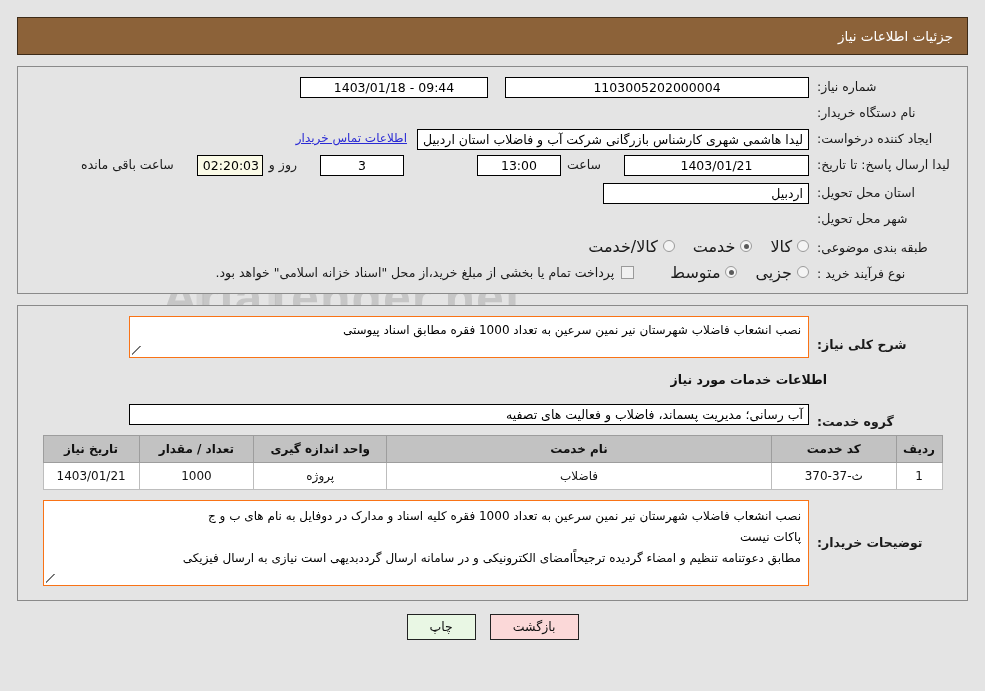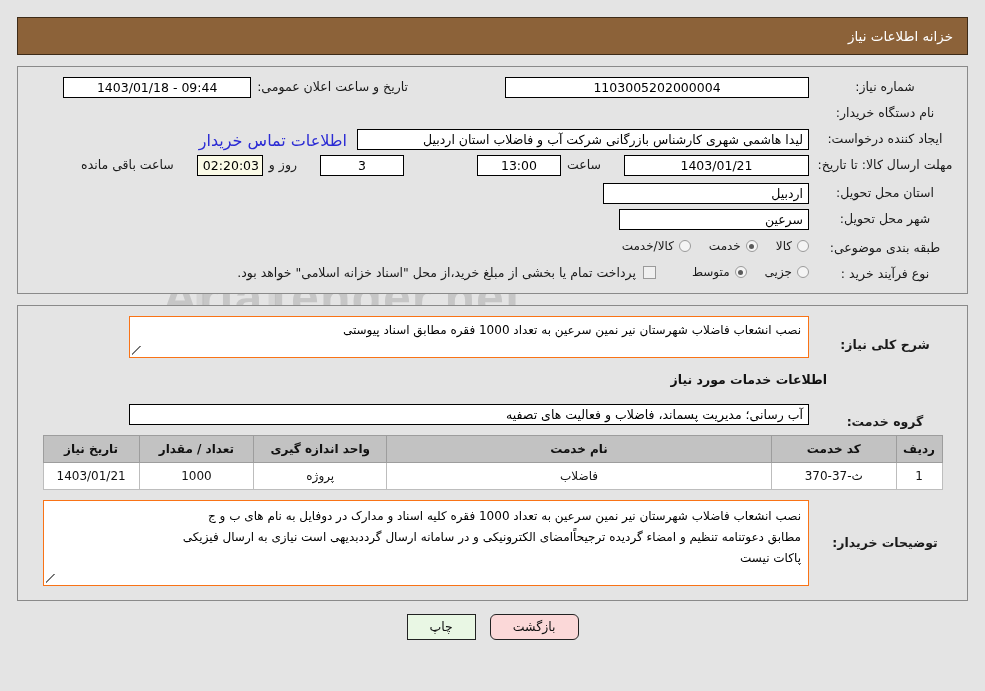--- a/index.html
+++ b/index.html
@@ -44,21 +44,21 @@
   .row {
     display: flex;
     align-items: flex-start;
     justify-content: flex-start;
     margin-bottom: 4px;
     min-height: 22px;
   }
   .lbl {
     font-size: 12.5px;
     color: #1a1a1a;
-    text-align: center;
+    text-align: left;
     padding: 2px 6px 0 8px;
     white-space: pre-line;
     line-height: 15px;
   }
   .lbl-w { width: 150px; flex: 0 0 150px; }
 
   .fld {
     border: 1px solid #000;
     background: #fff;
     height: 21px;
@@ -74,25 +74,26 @@
   .fld.rt { text-align: right; }
   .fld.cream { background: #fbfbe7; }
 
   .inline-lbl {
     font-size: 12.5px;
     color: #1a1a1a;
     padding: 2px 6px 0 6px;
     white-space: nowrap;
   }
   .link {
-    font-size: 16px;
+    font-size: 12px;
     color: #2b2bd4;
     padding: 2px 10px 0 10px;
     white-space: nowrap;
     cursor: pointer;
+    text-decoration: underline;
   }
 
   
   .radio-group { display: flex; align-items: center; gap: 0; }
   .radio-item { display: flex; align-items: center; margin-left: 18px; }
   .radio {
     width: 12px; height: 12px;
     border: 1px solid #9a9a9a;
     border-radius: 50%;
     background: #f4f4f4;
@@ -102,21 +103,21 @@
     flex: 0 0 12px;
   }
   .radio.on::after {
     content: "";
     position: absolute;
     left: 2.5px; top: 2.5px;
     width: 5px; height: 5px;
     border-radius: 50%;
     background: #5a5a5a;
   }
-  .radio-lbl { font-size: 12px; color: #1a1a1a; white-space: nowrap; }
+  .radio-lbl { font-size: 16px; color: #1a1a1a; white-space: nowrap; }
 
   .chk {
     width: 13px; height: 13px;
     border: 1px solid #9a9a9a;
     background: #f0f0f0;
     display: inline-block;
     margin-left: 7px;
     flex: 0 0 13px;
   }
   .chk-lbl { font-size: 12.5px; color: #1a1a1a; white-space: nowrap; }
@@ -189,21 +190,21 @@
     margin-top: 13px;
   }
   .btn {
     border: 1px solid #222;
     font-size: 12.5px;
     padding: 4px 22px;
     cursor: pointer;
     line-height: 16px;
   }
   .btn-print { background: #e9f7e4; color: #111; }
-  .btn-back  { background: #fbd8d8; color: #111; border-radius: 6px; }
+  .btn-back  { background: #fbd8d8; color: #111; }
 
   
   .wm {
     position: absolute;
     left: 0; top: 0; width: 100%; height: 100%;
     pointer-events: none;
     overflow: hidden;
     z-index: 5;
   }
   .wm-text {
@@ -241,61 +242,59 @@
     </svg>
     <svg class="wm-v" viewBox="0 0 120 70">
       <path d="M6 4 L60 64 L114 4" fill="none" stroke="rgba(226,178,178,0.75)" stroke-width="15"></path>
     </svg>
     <div class="wm-text">AriaTender.net</div>
   </div>
 
   <div class="content">
 
     <div class="header-bar">
-      <div class="header-title">خزانه اطلاعات نیاز</div>
+      <div class="header-title">جزئیات اطلاعات نیاز</div>
     </div>
 
     <div class="panel panel-top">
 
       <div class="row">
         <div class="lbl lbl-w">شماره نیاز:</div>
         <div class="fld ltr" style="width:304px">1103005202000004</div>
-        <div class="inline-lbl" style="margin-right:74px">تاریخ و ساعت اعلان عمومی:</div>
         <div class="fld ltr" style="width:188px">1403/01/18 - 09:44</div>
       </div>
 
       <div class="row">
         <div class="lbl lbl-w">نام دستگاه خریدار:</div>
       </div>
 
       <div class="row">
         <div class="lbl lbl-w">ایجاد کننده درخواست:</div>
-        <div class="fld rt" style="width:452px">لیدا  هاشمی شهری کارشناس بازرگانی شرکت آب و فاضلاب استان اردبیل</div>
+        <div class="fld rt" style="width:392px">لیدا  هاشمی شهری کارشناس بازرگانی شرکت آب و فاضلاب استان اردبیل</div>
         <div class="link">اطلاعات تماس خریدار</div>
       </div>
 
       <div class="row" style="margin-bottom:6px">
-        <div class="lbl lbl-w">مهلت ارسال کالا: تا تاریخ:</div>
+        <div class="lbl lbl-w">لیدا ارسال پاسخ: تا تاریخ:</div>
         <div class="fld ltr" style="width:185px">1403/01/21</div>
         <div class="inline-lbl">ساعت</div>
         <div class="fld ltr" style="width:84px">13:00</div>
         <div class="fld ltr" style="width:84px;margin-right:56px">3</div>
         <div class="inline-lbl">روز و</div>
         <div class="fld cream ltr" style="width:66px">02:20:03</div>
         <div class="inline-lbl">ساعت باقی مانده</div>
       </div>
 
       <div class="row">
         <div class="lbl lbl-w">استان محل تحویل:</div>
         <div class="fld rt" style="width:206px">اردبیل</div>
       </div>
 
       <div class="row">
         <div class="lbl lbl-w">شهر محل تحویل:</div>
-        <div class="fld rt" style="width:190px">سرعین</div>
       </div>
 
       <div class="row" style="align-items:center">
         <div class="lbl lbl-w">طبقه بندی موضوعی:</div>
         <div class="radio-group">
           <div class="radio-item">
             <span class="radio"></span>
             <span class="radio-lbl">کالا</span>
           </div>
           <div class="radio-item">
@@ -365,22 +364,22 @@
             <td class="ltr">1000</td>
             <td class="ltr">1403/01/21</td>
           </tr>
         </tbody>
       </table>
 
       <div class="row" style="margin-top:10px">
         <div class="lbl lbl-w bold-lbl" style="padding-top:22px">توضیحات خریدار:</div>
         <div class="ta" style="width:766px;height:86px;line-height:21px;padding-top:5px">
           <div>نصب انشعاب فاضلاب شهرستان نیر نمین سرعین به تعداد 1000 فقره کلیه اسناد و مدارک در دوفایل به نام های ب و ج</div>
+          <div>پاکات نیست</div>
           <div>مطابق دعوتنامه تنظیم و امضاء گردیده ترجیحاًامضای الکترونیکی و در سامانه ارسال گرددبدیهی است نیازی به ارسال فیزیکی</div>
-          <div>پاکات نیست</div>
         </div>
       </div>
 
     </div>
 
     <div class="btn-row">
       <div class="btn btn-back">بازگشت</div>
       <div class="btn btn-print">چاپ</div>
     </div>
 

